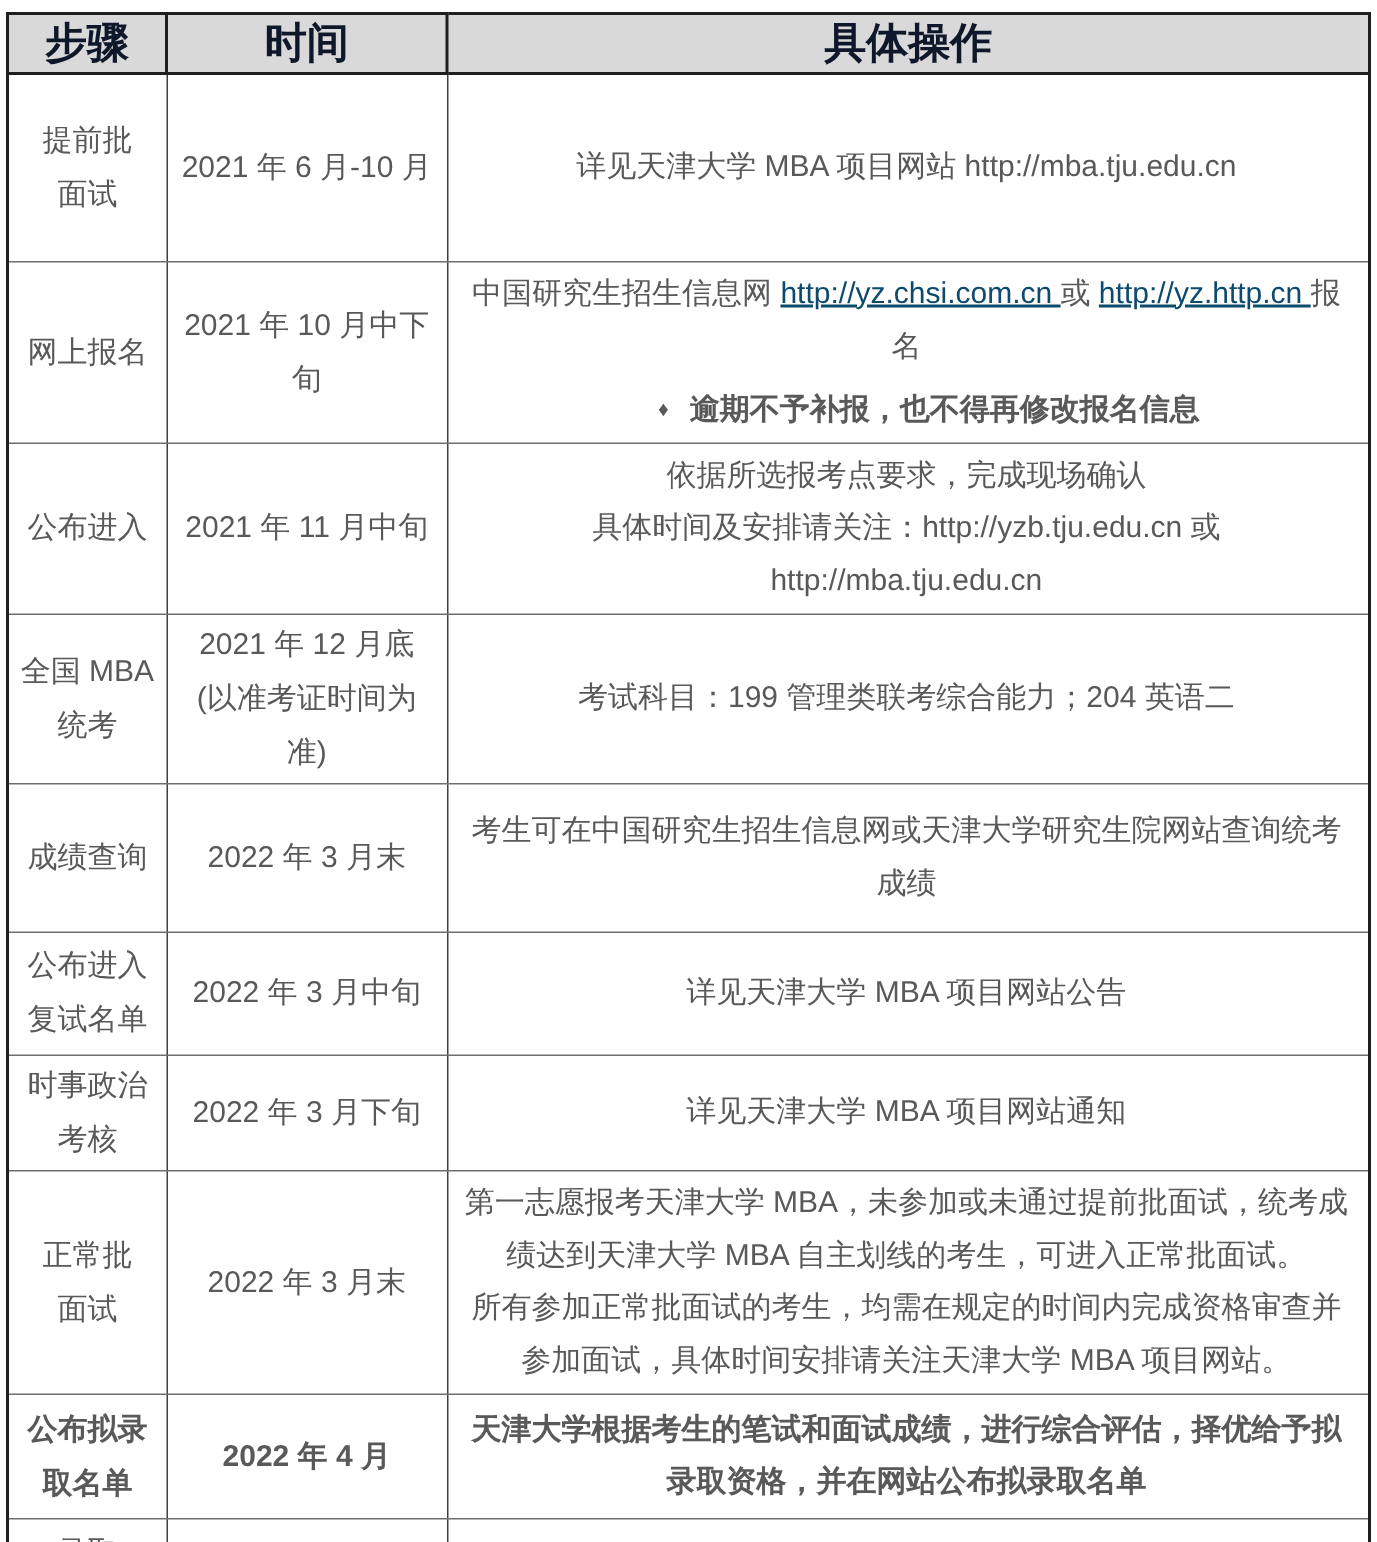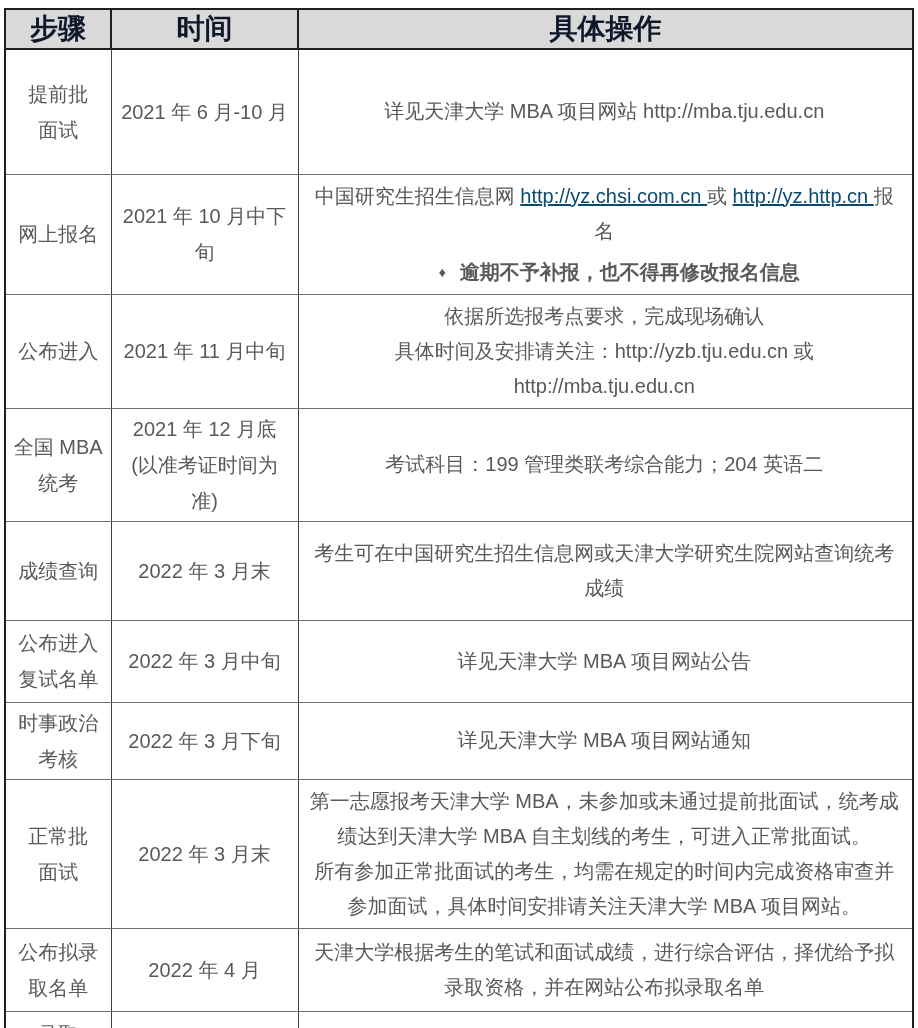--- a/index.html
+++ b/index.html
@@ -72,21 +72,21 @@
   }
   
   tbody tr:nth-child(1)  { height: 125px; }
   tbody tr:nth-child(2)  { height: 84px;  }
   tbody tr:nth-child(3)  { height: 85px;  }
   tbody tr:nth-child(4)  { height: 112px; }
   tbody tr:nth-child(5)  { height: 99px;  }
   tbody tr:nth-child(6)  { height: 82px;  }
   tbody tr:nth-child(7)  { height: 76px; margin-top: 36px;  }
   tbody tr:nth-child(8)  { height: 149px; }
-  tbody tr:nth-child(9)  { height: 83px;  }
+  tbody tr:nth-child(9)  { height: 83px; font-weight: bold;  }
   tbody tr:nth-child(10) { height: 82px;  }
 </style>
 </head>
 <body>
 
 <div class="page">
   <table class="schedule">
     <colgroup>
       <col class="c-step">
       <col class="c-time">

